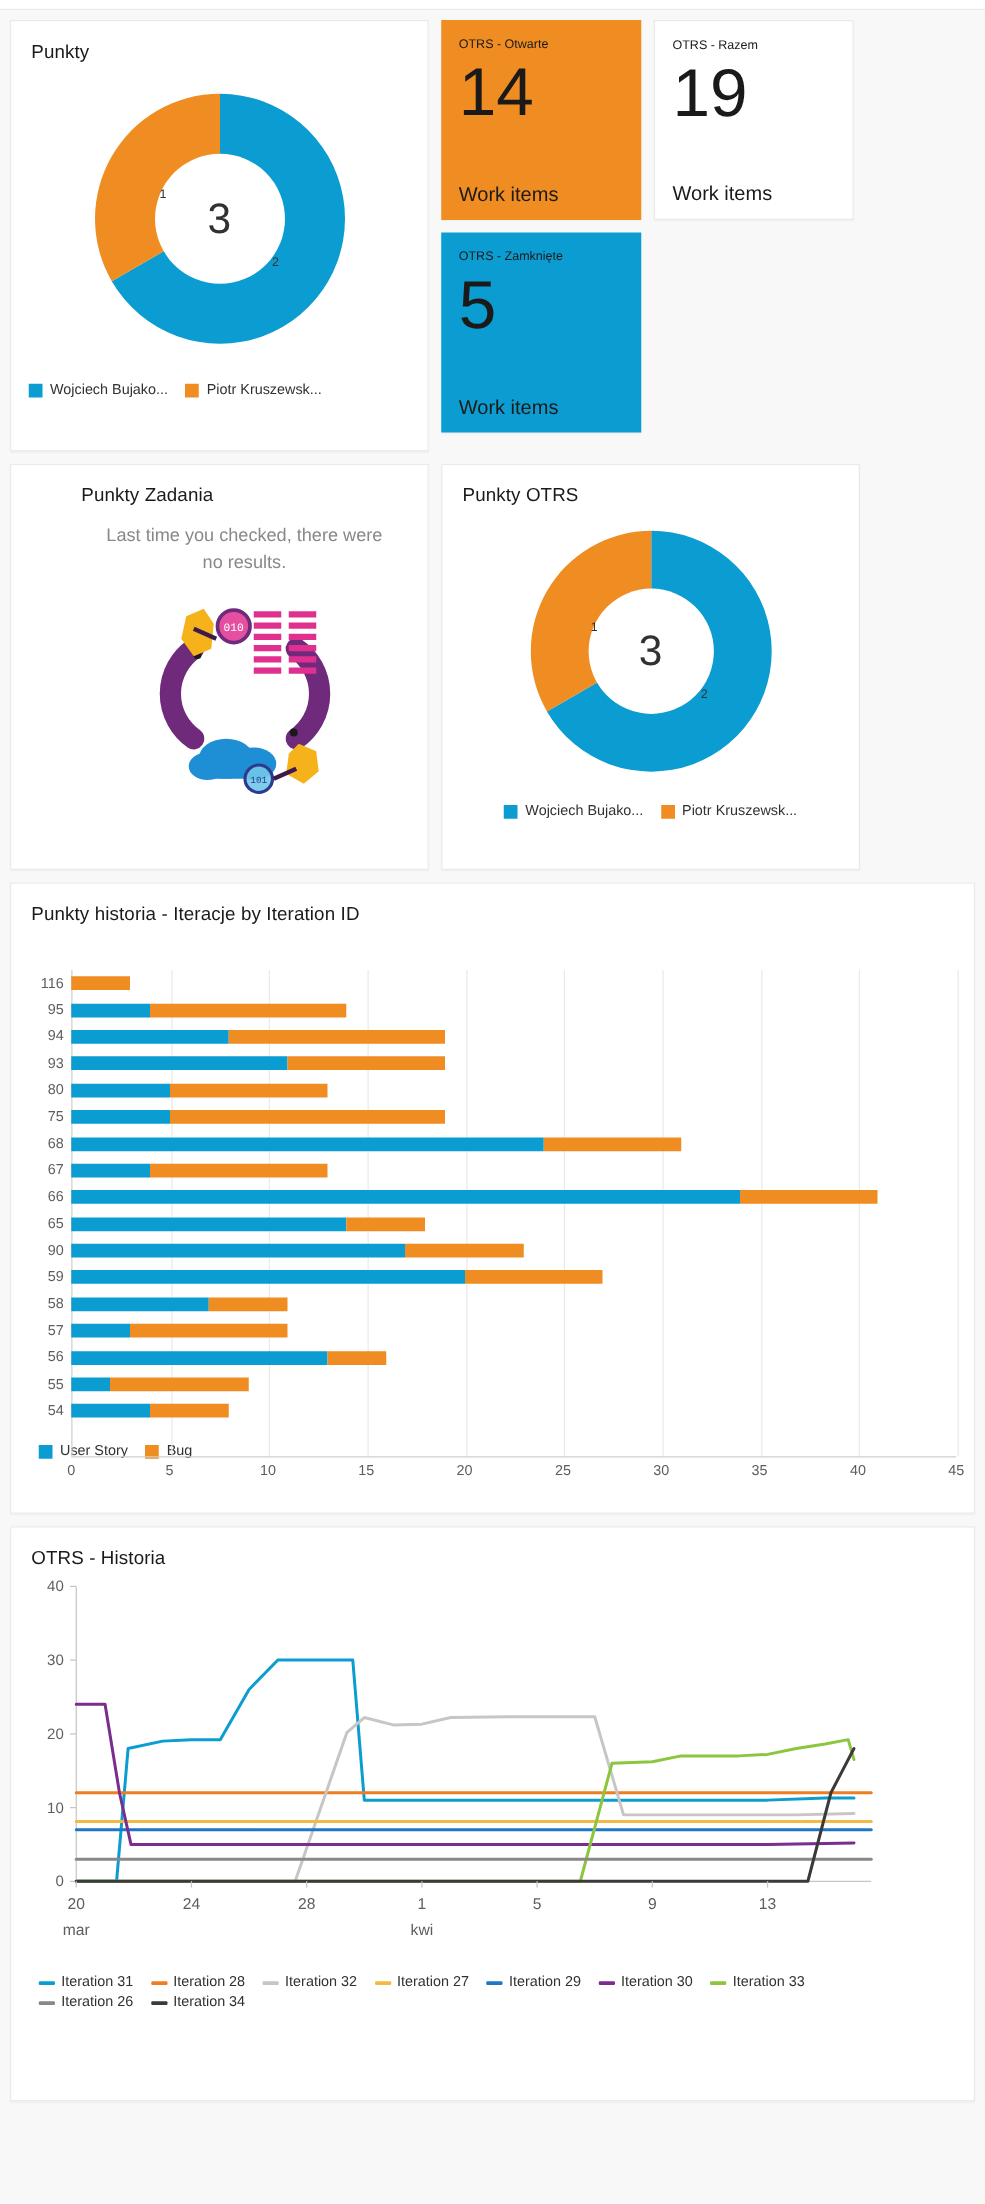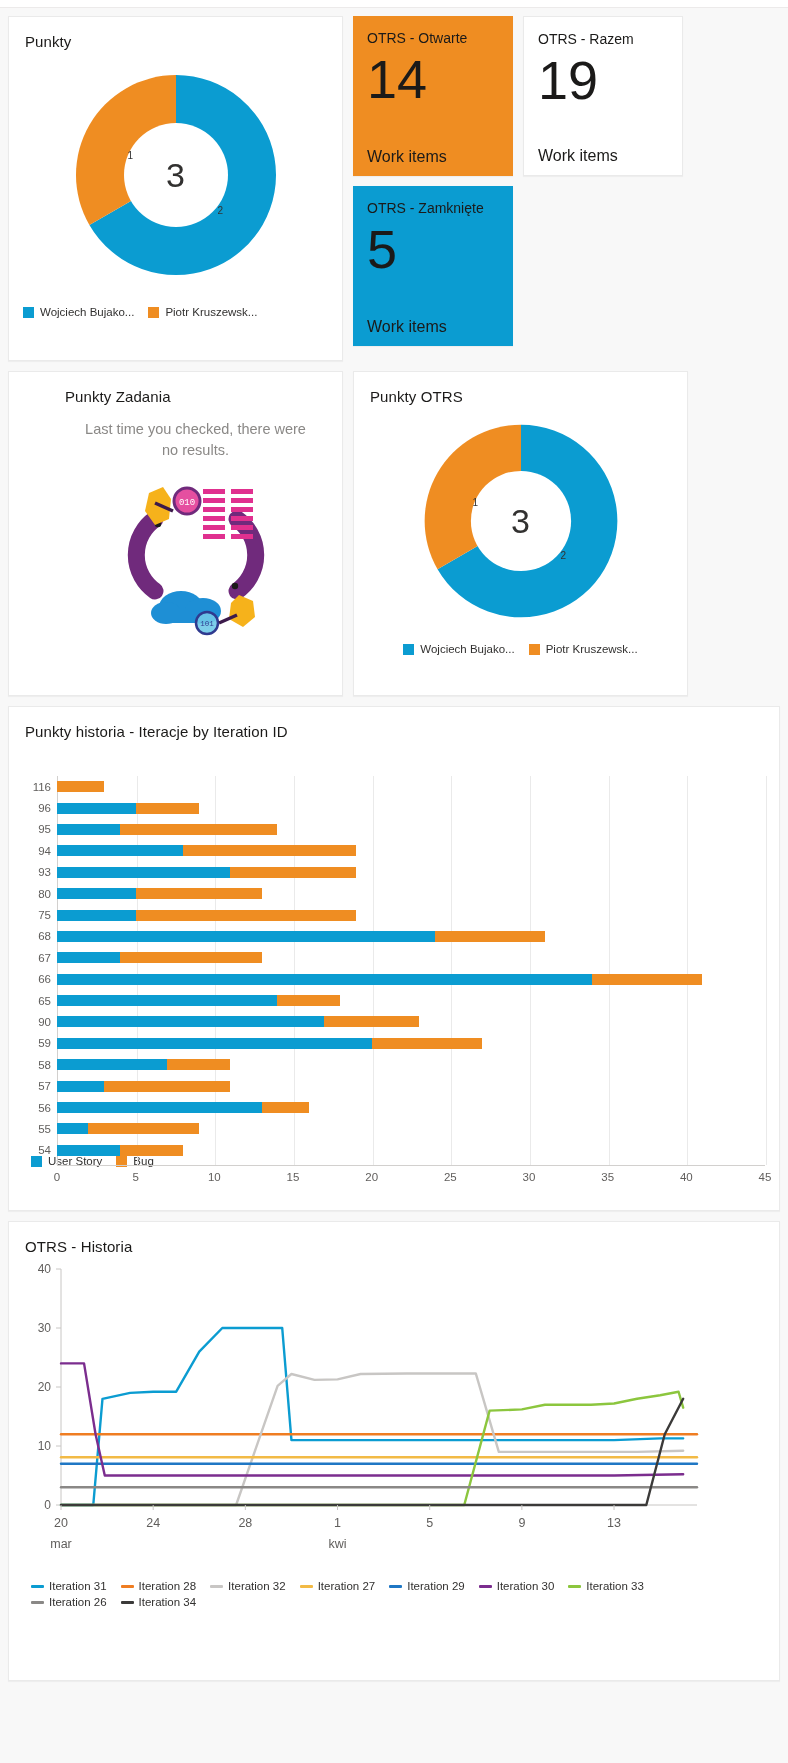--- a/index.html
+++ b/index.html
@@ -37,21 +37,21 @@
     display:flex; gap:14px; padding:6px 0 0 14px; font-size:11.5px; color:#323130;
     align-items:flex-end; flex-wrap:wrap;
   }
   .lg { display:flex; align-items:center; gap:6px; }
   .sw { width:11px; height:11px; display:inline-block; }
 
   
   .tilecol { display:flex; flex-direction:column; gap:10px; }
   .tile { width:160px; height:160px; padding:14px 14px 10px 14px;
           display:flex; flex-direction:column; position:relative; }
-  .tile-title { font-size:14px; line-height:1.25; }
+  .tile-title { font-size:10px; line-height:1.25; }
   .tile-num { font-size:54px; line-height:.95; font-weight:300; margin-top:6px; flex:1; }
   .tile-sub { font-size:16px; }
   .tile.orange { background:#ef8d22; color:#1b1a19; border:none; }
   .tile.blue   { background:#0b9cd1; color:#1b1a19; border:none; }
   .tile.white  { background:#fff; color:#1b1a19; }
 
   
   .w-zadania { width:335px; height:325px;padding-left:40px; }
   .empty-msg {
     text-align:center; color:#8a8886; font-size:14.5px; line-height:1.45;
@@ -239,25 +239,20 @@
             <div class="gridline" style="left: 393.333px;"></div>
             <div class="gridline" style="left: 472px;"></div>
             <div class="gridline" style="left: 550.667px;"></div>
             <div class="gridline" style="left: 629.333px;"></div>
             <div class="gridline" style="left: 708px;"></div>
           </div>
         <div class="bar-rows" id="bar-rows">
             <div class="bar-row">
               <span class="bar-ylabel">116</span>
               <span class="seg" style="width: 47.2px; background: rgb(239, 141, 34);"></span>
-            </div>
-            <div class="bar-row">
-              <span class="bar-ylabel">96</span>
-              <span class="seg" style="width: 78.6667px; background: rgb(11, 156, 209);"></span>
-              <span class="seg" style="width: 62.9333px; background: rgb(239, 141, 34);"></span>
             </div>
             <div class="bar-row">
               <span class="bar-ylabel">95</span>
               <span class="seg" style="width: 62.9333px; background: rgb(11, 156, 209);"></span>
               <span class="seg" style="width: 157.333px; background: rgb(239, 141, 34);"></span>
             </div>
             <div class="bar-row">
               <span class="bar-ylabel">94</span>
               <span class="seg" style="width: 125.867px; background: rgb(11, 156, 209);"></span>
               <span class="seg" style="width: 173.067px; background: rgb(239, 141, 34);"></span>

